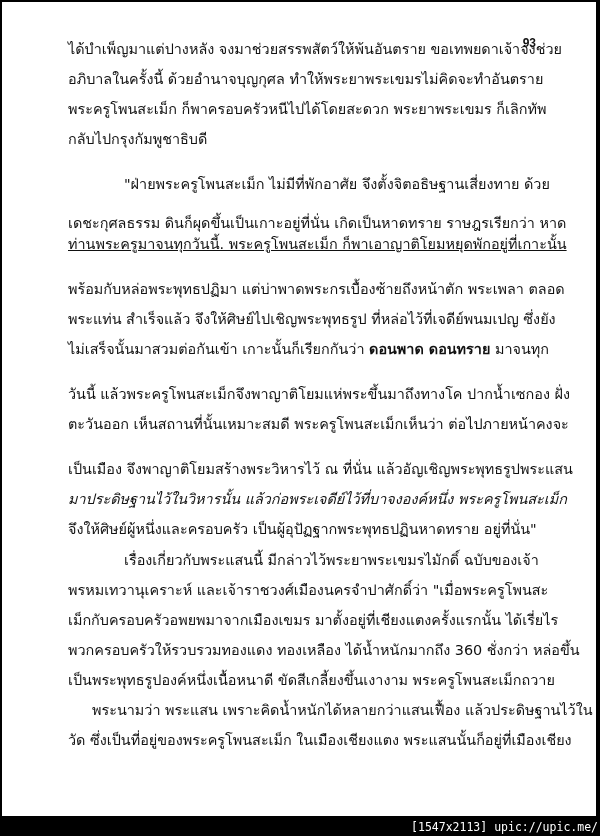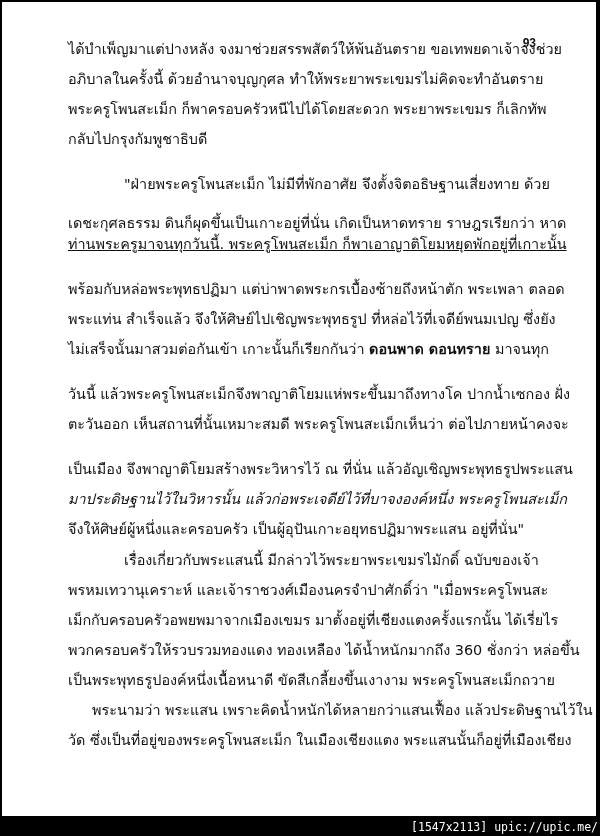--- a/index.html
+++ b/index.html
@@ -42,21 +42,21 @@
       <div class="line indent" style="top: 172px;"><span>"ฝ่ายพระครูโพนสะเม็ก  ไม่มีที่พักอาศัย  จึงตั้งจิตอธิษฐานเสี่ยงทาย  ด้วย</span></div>
       <div class="line" style="top: 202px; margin-top: 9px;"><span>เดชะกุศลธรรม ดินก็ผุดขึ้นเป็นเกาะอยู่ที่นั่น เกิดเป็นหาดทราย ราษฎรเรียกว่า หาด</span></div>
       <div class="line" style="top: 232px; text-decoration: underline;"><span>ท่านพระครูมาจนทุกวันนี้. พระครูโพนสะเม็ก ก็พาเอาญาติโยมหยุดพักอยู่ที่เกาะนั้น</span></div>
       <div class="line" style="top: 277px;"><span>พร้อมกับหล่อพระพุทธปฏิมา แต่บ่าพาดพระกรเบื้องซ้ายถึงหน้าตัก พระเพลา ตลอด</span></div>
       <div class="line" style="top: 307px;"><span>พระแท่น สำเร็จแล้ว จึงให้ศิษย์ไปเชิญพระพุทธรูป ที่หล่อไว้ที่เจดีย์พนมเปญ ซึ่งยัง</span></div>
       <div class="line" style="top: 337px;"><span>ไม่เสร็จนั้นมาสวมต่อกันเข้า เกาะนั้นก็เรียกกันว่า </span><span class="bold">ดอนพาด ดอนทราย</span><span> มาจนทุก</span></div>
       <div class="line" style="top: 382px;"><span>วันนี้ แล้วพระครูโพนสะเม็กจึงพาญาติโยมแห่พระขึ้นมาถึงทางโค ปากน้ำเซกอง ฝั่ง</span></div>
       <div class="line" style="top: 412px;"><span>ตะวันออก เห็นสถานที่นั้นเหมาะสมดี พระครูโพนสะเม็กเห็นว่า ต่อไปภายหน้าคงจะ</span></div>
       <div class="line" style="top: 457px;"><span>เป็นเมือง จึงพาญาติโยมสร้างพระวิหารไว้ ณ ที่นั่น แล้วอัญเชิญพระพุทธรูปพระแสน</span></div>
       <div class="line" style="top: 487px; font-style: italic;"><span>มาประดิษฐานไว้ในวิหารนั้น แล้วก่อพระเจดีย์ไว้ที่บาจงองค์หนึ่ง  พระครูโพนสะเม็ก</span></div>
-      <div class="line last" style="top: 517px;"><span>จึงให้ศิษย์ผู้หนึ่งและครอบครัว เป็นผู้อุปันเกาะอยุทธปฏิมาพระแสน อยู่ที่นั่น"</span></div>
+      <div class="line last" style="top: 517px;"><span>จึงให้ศิษย์ผู้หนึ่งและครอบครัว เป็นผู้อุปัฏฐากพระพุทธปฏินหาดทราย อยู่ที่นั่น"</span></div>
       <div class="line indent" style="top: 548px;"><span>เรื่องเกี่ยวกับพระแสนนี้   มีกล่าวไว้พระยาพระเขมรไมักดิ์   ฉบับของเจ้า</span></div>
       <div class="line" style="top: 578px;"><span>พรหมเทวานุเคราะห์   และเจ้าราชวงศ์เมืองนครจำปาศักดิ์ว่า  "เมื่อพระครูโพนสะ</span></div>
       <div class="line" style="top: 608px;"><span>เม็กกับครอบครัวอพยพมาจากเมืองเขมร   มาตั้งอยู่ที่เชียงแตงครั้งแรกนั้น  ได้เรี่ยไร</span></div>
       <div class="line" style="top: 638px;"><span>พวกครอบครัวให้รวบรวมทองแดง ทองเหลือง ได้น้ำหนักมากถึง 360 ชั่งกว่า หล่อขึ้น</span></div>
       <div class="line" style="top: 668px;"><span>เป็นพระพุทธรูปองค์หนึ่งเนื้อหนาดี   ขัดสีเกลี้ยงขึ้นเงางาม   พระครูโพนสะเม็กถวาย</span></div>
       <div class="line" style="top: 698px; margin-left: 24px;"><span>พระนามว่า พระแสน เพราะคิดน้ำหนักได้หลายกว่าแสนเฟื้อง แล้วประดิษฐานไว้ใน</span></div>
       <div class="line" style="top: 728px;"><span>วัด ซึ่งเป็นที่อยู่ของพระครูโพนสะเม็ก ในเมืองเชียงแตง พระแสนนั้นก็อยู่ที่เมืองเชียง</span></div>
     </div>
 </div>
 <div class="watermark">[1547x2113] upic://upic.me/</div>

